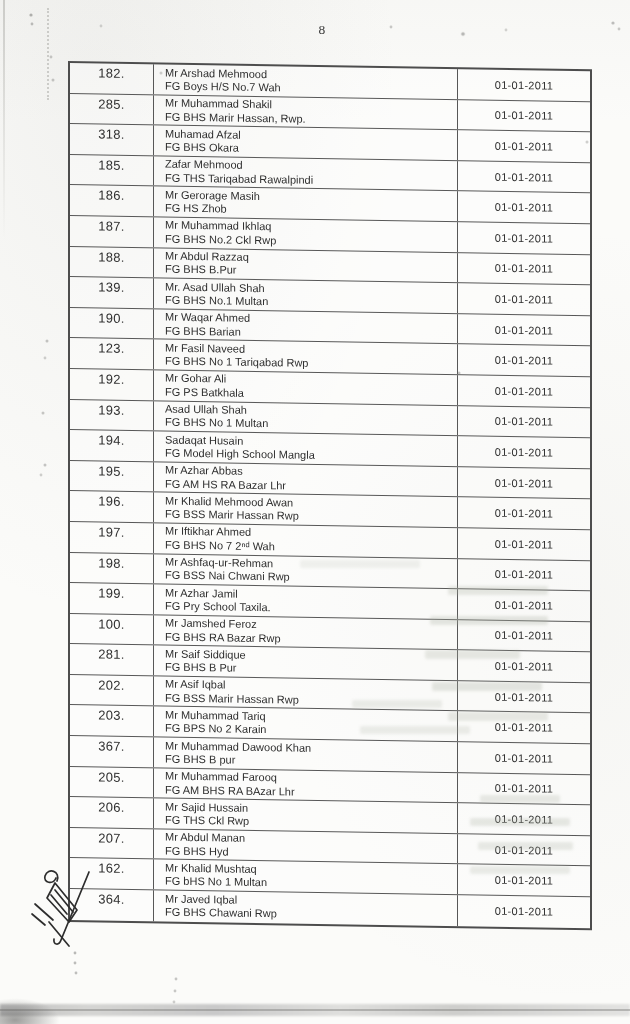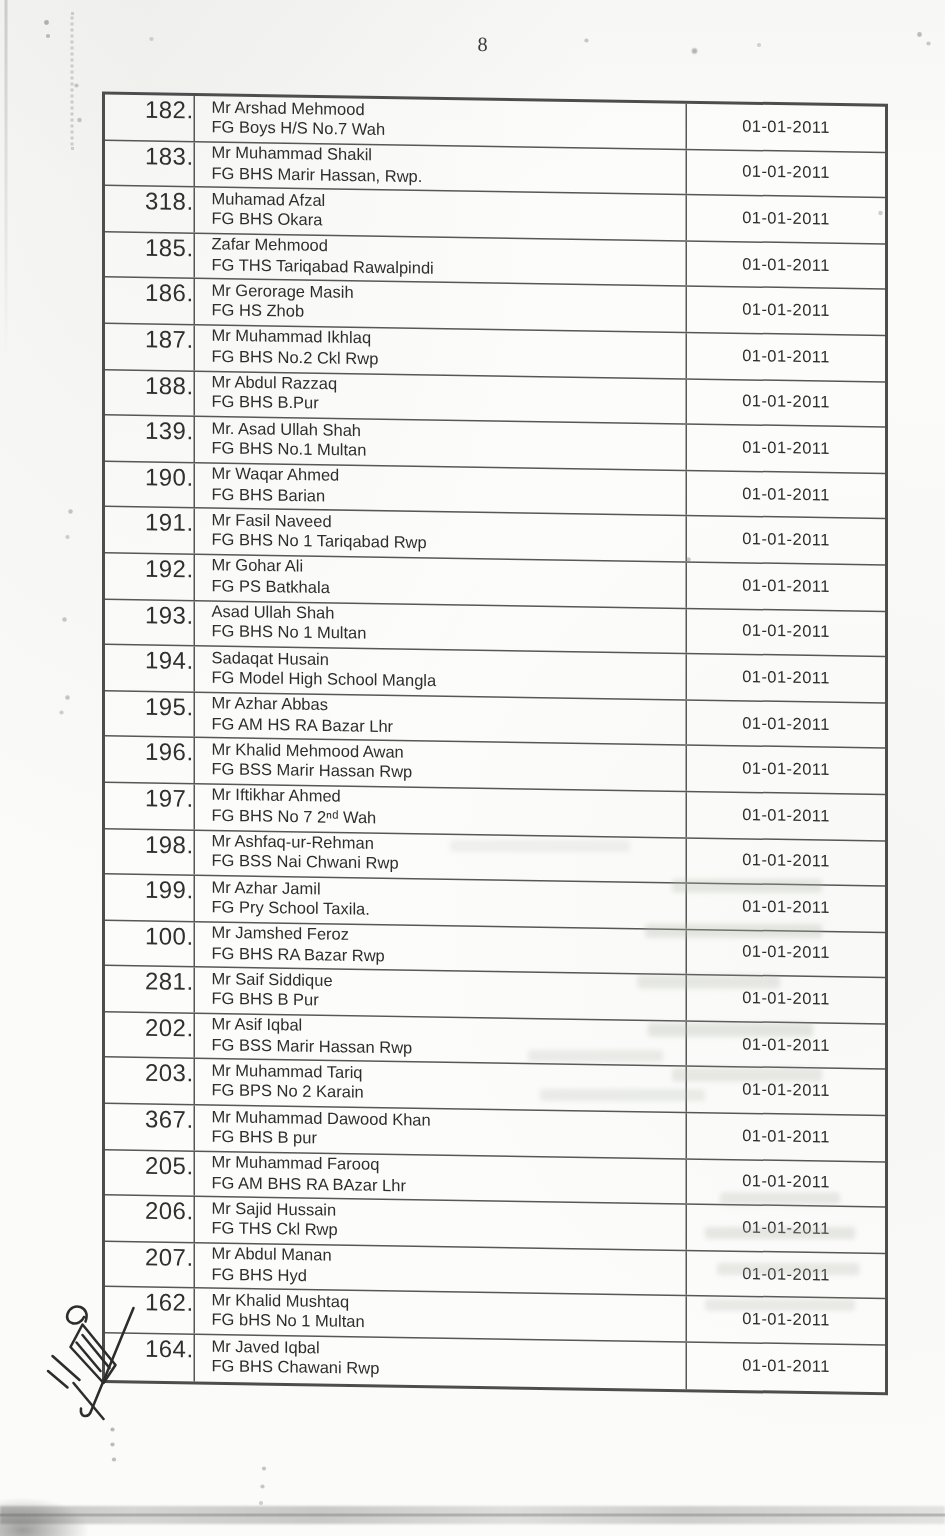--- a/index.html
+++ b/index.html
@@ -31,22 +31,22 @@
     background:rgba(255,255,255,0.35);
     box-sizing:border-box;
   }
   .row{
     display:flex;height:30.6px;box-sizing:border-box;
     border-bottom:1px solid #575757;
   }
   .row:last-child{border-bottom:none;}
   .cell{box-sizing:border-box;}
   .cell-serial{
-    width:60px;border-right:1px solid #575757;
-    text-align:right;font-size:16px;color:#303030;
+    width:84px;border-right:1px solid #575757;
+    text-align:center;font-size:13px;color:#303030;
     padding-top:2px;letter-spacing:.3px;
   }
   .cell-name{
     flex:1;padding:1.5px 4px 0 11px;font-size:11px;line-height:13.4px;
     color:#2e2e2e;white-space:nowrap;overflow:hidden;
   }
   .cell-name .line{display:block;}
   .cell-date{
     width:133px;border-left:1px solid #575757;
     display:flex;align-items:center;justify-content:center;
@@ -105,21 +105,21 @@
     <div class="row">
       <div class="cell cell-serial">182.</div>
       <div class="cell cell-name">
         <span class="line">Mr Arshad Mehmood</span>
         <span class="line">FG Boys H/S No.7 Wah</span>
       </div>
       <div class="cell cell-date">01-01-2011</div>
     </div>
 
     <div class="row">
-      <div class="cell cell-serial">183.</div>
+      <div class="cell cell-serial">285.</div>
       <div class="cell cell-name">
         <span class="line">Mr Muhammad Shakil</span>
         <span class="line">FG BHS Marir Hassan, Rwp.</span>
       </div>
       <div class="cell cell-date">01-01-2011</div>
     </div>
 
     <div class="row">
       <div class="cell cell-serial">318.</div>
       <div class="cell cell-name">
@@ -177,21 +177,21 @@
     <div class="row">
       <div class="cell cell-serial">190.</div>
       <div class="cell cell-name">
         <span class="line">Mr Waqar Ahmed</span>
         <span class="line">FG BHS Barian</span>
       </div>
       <div class="cell cell-date">01-01-2011</div>
     </div>
 
     <div class="row">
-      <div class="cell cell-serial">191.</div>
+      <div class="cell cell-serial">123.</div>
       <div class="cell cell-name">
         <span class="line">Mr Fasil Naveed</span>
         <span class="line">FG BHS No 1 Tariqabad Rwp</span>
       </div>
       <div class="cell cell-date">01-01-2011</div>
     </div>
 
     <div class="row">
       <div class="cell cell-serial">192.</div>
       <div class="cell cell-name">
@@ -339,21 +339,21 @@
     <div class="row">
       <div class="cell cell-serial">162.</div>
       <div class="cell cell-name">
         <span class="line">Mr Khalid Mushtaq</span>
         <span class="line">FG bHS No 1 Multan</span>
       </div>
       <div class="cell cell-date">01-01-2011</div>
     </div>
 
     <div class="row">
-      <div class="cell cell-serial">164.</div>
+      <div class="cell cell-serial">364.</div>
       <div class="cell cell-name">
         <span class="line">Mr Javed Iqbal</span>
         <span class="line">FG BHS Chawani Rwp</span>
       </div>
       <div class="cell cell-date">01-01-2011</div>
     </div>
   </div>
 
   <div class="artifact edge-left"></div>
   <div class="artifact fold-dots"></div>

